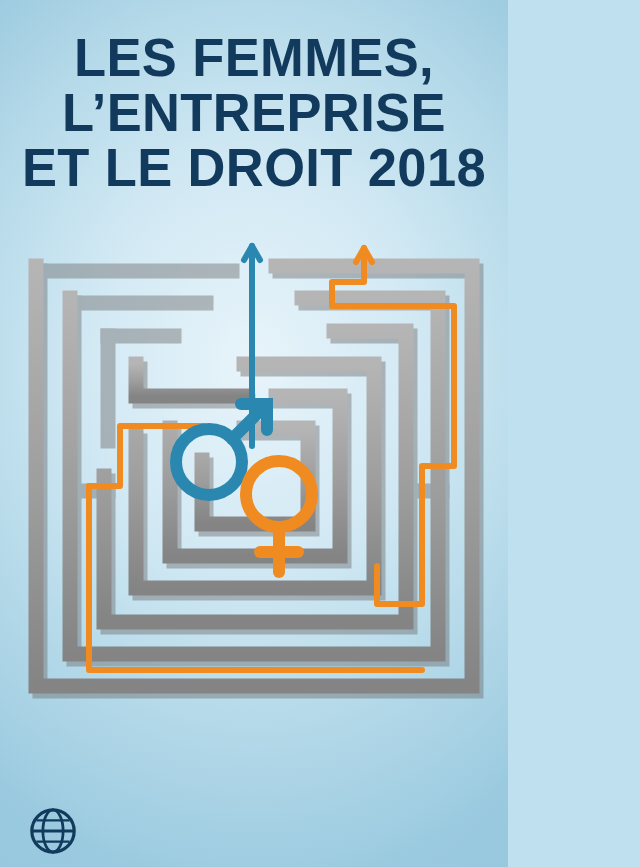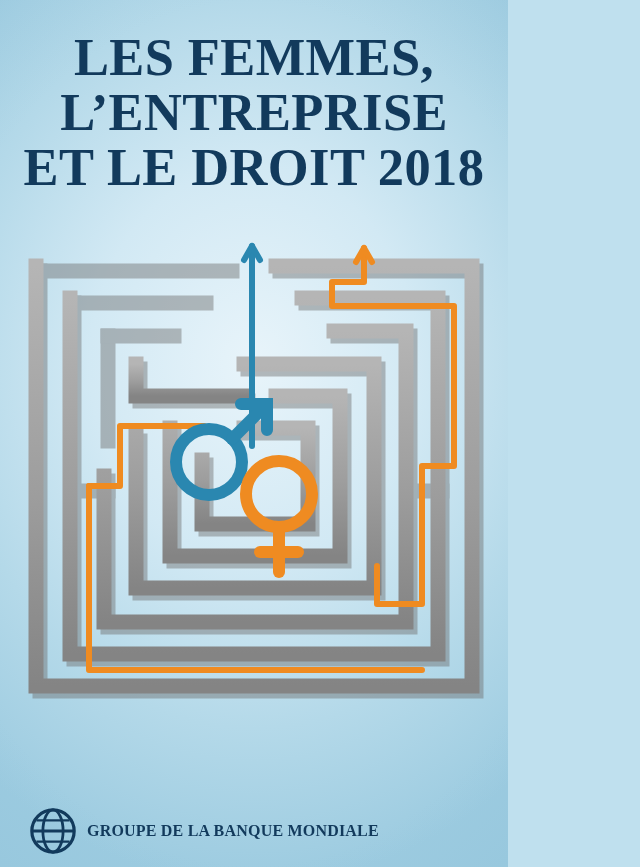--- a/index.html
+++ b/index.html
@@ -13,21 +13,20 @@
     font-family: "Liberation Sans", sans-serif;
     background: #bfe0ee;
   }
   #cover {
     position: relative;
     width: 508px;
     height: 867px;
     background:
       radial-gradient(ellipse 85% 60% at 50% 42%, #e8f4fa 0%, #d2e9f4 38%, #b4d9e9 70%, #9ccbe0 100%);
     overflow: hidden;
-    font-family: Liberation Serif, serif;
   }
   
   #cover::after {
     content: "";
     position: absolute;
     inset: 0;
     background:
       radial-gradient(ellipse 120% 90% at 50% 50%, rgba(255,255,255,0) 55%, rgba(110,170,200,0.28) 100%);
     pointer-events: none;
   }
@@ -182,16 +181,15 @@
 
 
   <div class="footer">
     <svg class="wb-logo" viewBox="0 0 100 100" aria-hidden="true">
       <circle cx="50" cy="50" r="46" fill="none" stroke="#123a5c" stroke-width="7"></circle>
       <ellipse cx="50" cy="50" rx="22" ry="46" fill="none" stroke="#123a5c" stroke-width="6"></ellipse>
       <line x1="6" y1="50" x2="94" y2="50" stroke="#123a5c" stroke-width="6"></line>
       <line x1="14" y1="27" x2="86" y2="27" stroke="#123a5c" stroke-width="5"></line>
       <line x1="14" y1="73" x2="86" y2="73" stroke="#123a5c" stroke-width="5"></line>
     </svg>
-    <div class="wb-name">GROUPE DE LA BANQUE MONDIALE</div>
   </div>
 
 </div>
 
 </body></html>

